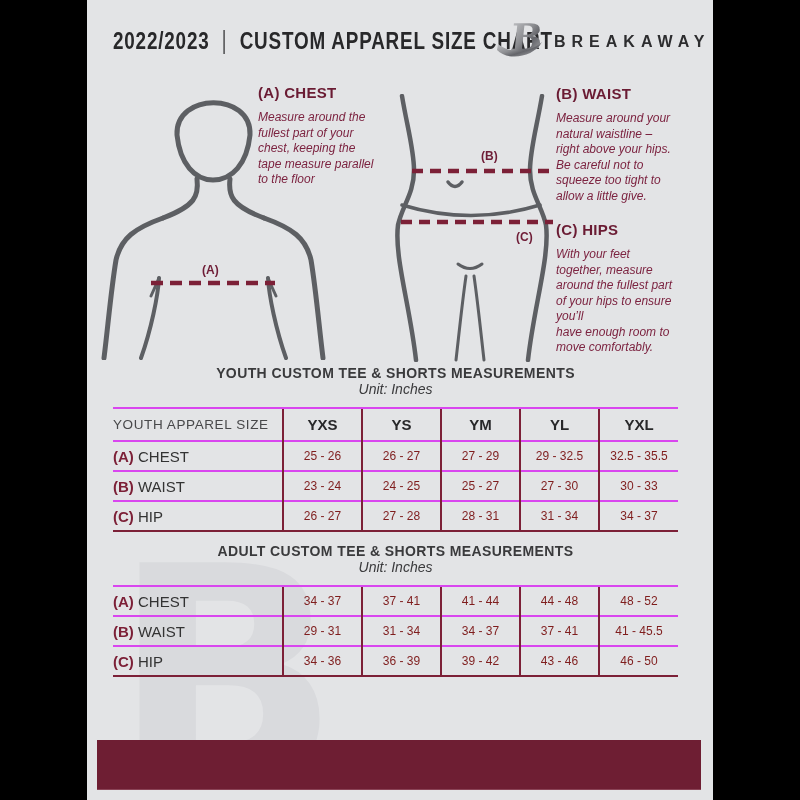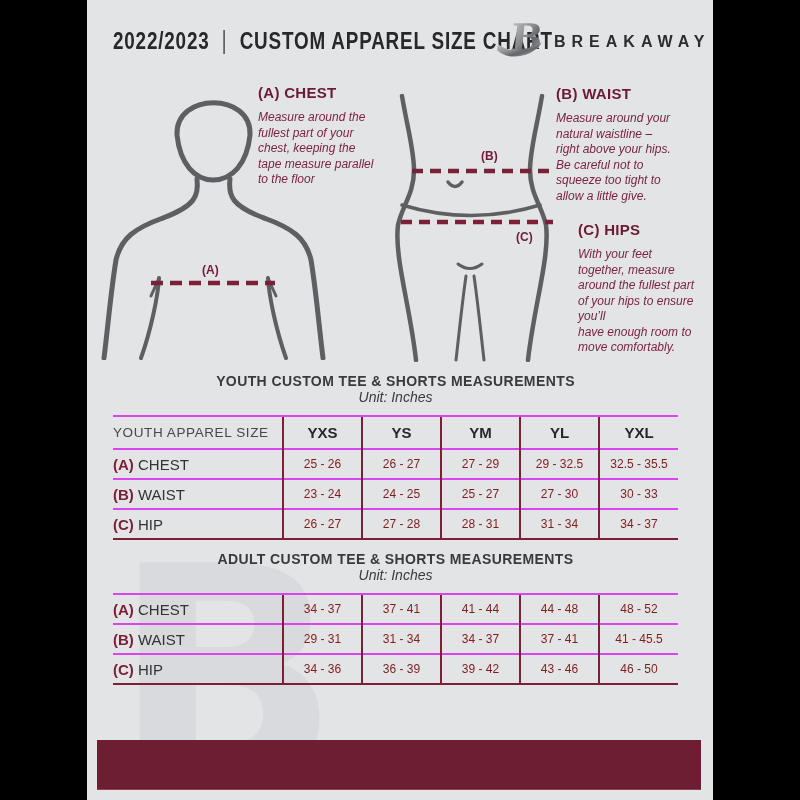--- a/index.html
+++ b/index.html
@@ -26,29 +26,29 @@
            letter-spacing:6px; color:#2d2d2f; z-index:2; }
 
   
   .inst { position:absolute; z-index:2; }
   .inst h3 { font-size:15px; font-weight:700; color:#6a1b33; letter-spacing:0.3px;
              margin-bottom:9px; }
   .inst p  { font-size:12px; font-style:italic; color:#7c2340; line-height:15.5px;
              white-space:pre-line; }
   .inst-chest { left:171px; top:84px;  width:152px; }
   .inst-waist { left:469px; top:85px;  width:152px; }
-  .inst-hips  { left:491px; top:221px; width:152px; }
+  .inst-hips  { left:469px; top:221px; width:152px; }
 
   
   .fig { position:absolute; z-index:1; }
   .fig-upper { left:14px;  top:80px; }
   .fig-lower { left:299px; top:94px; }
 
   
-  .section { position:absolute; left:26px; width:565px; z-index:1; text-align:center;margin-top:8px; }
+  .section { position:absolute; left:26px; width:565px; z-index:1; text-align:center; }
   .sec-youth { top:365px; }
   .sec-adult { top:543px; }
   .sec-title { font-size:14px; font-weight:700; color:#3a3a3c; letter-spacing:0.4px;
                line-height:16px; }
   .sec-unit  { font-size:14px; font-style:italic; color:#3a3a3c; line-height:16px; }
 
   table.size { width:565px; margin-top:10px; border-collapse:collapse;
                table-layout:fixed; background:transparent; }
   table.size col.c-label { width:170px; }
   table.size col.c-val   { width:79px; }

